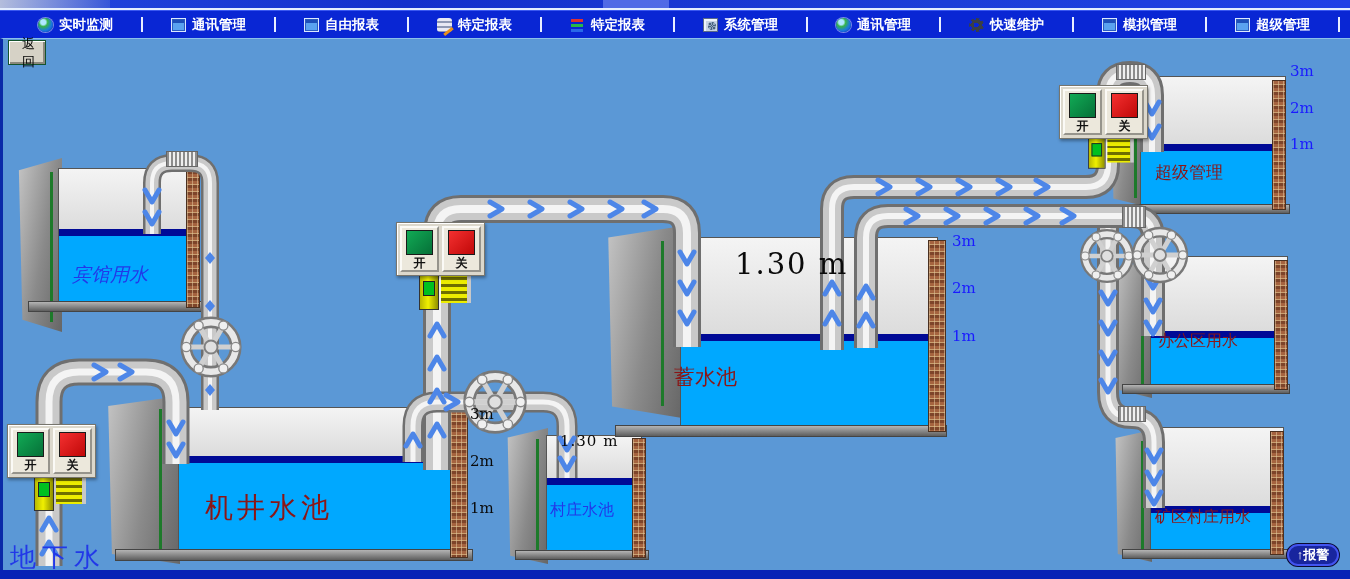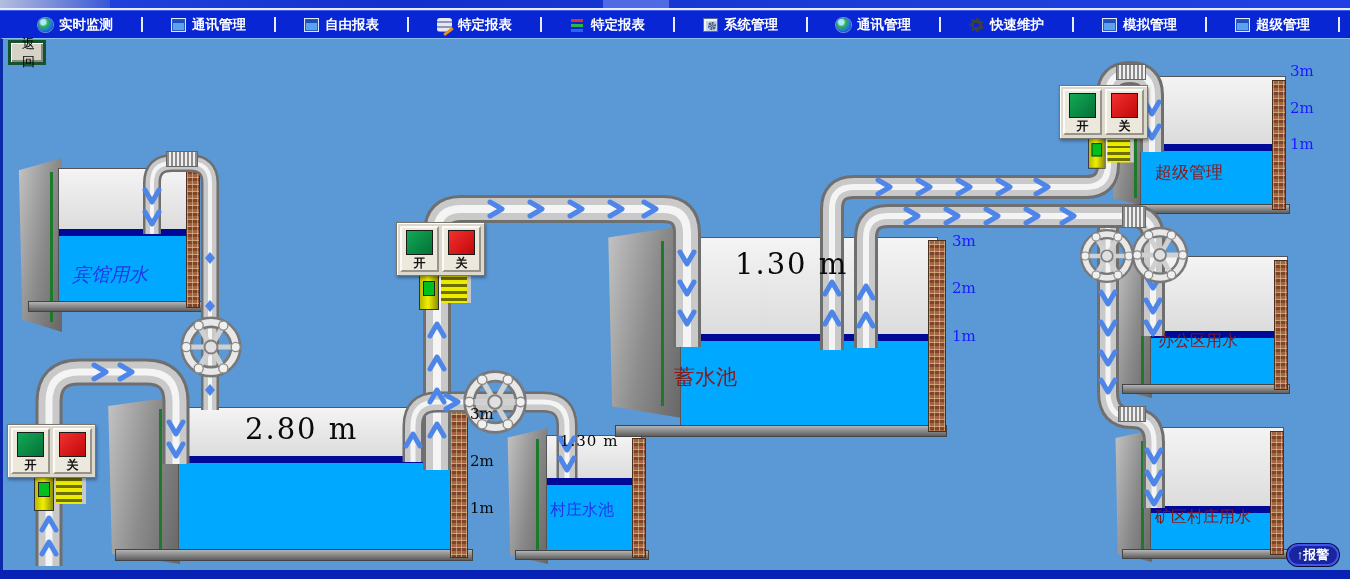--- a/index.html
+++ b/index.html
@@ -35,21 +35,21 @@
   .mi-gear{border-radius:50%;
            background:radial-gradient(circle,#0926d4 0 2.5px,#3a3f46 2.5px 5.5px,transparent 5.5px),
                       repeating-conic-gradient(#3a3f46 0 26deg,transparent 26deg 51.4deg);}
 
   
   .canvas{position:absolute;left:0;top:38px;width:1350px;height:532px;background:#5b98d6;
           border-left:3px solid #0a2aa8;box-sizing:border-box;border-top:1px solid #8cc0ea;}
   .bottombar{position:absolute;left:0;top:570px;width:1350px;height:9px;background:#0822b6;}
 
   .back-btn{position:absolute;left:8px;top:40px;width:38px;height:25px;background:#d6d2c6;
-            border:3px solid #14532d;box-shadow:inset 1px 1px 0 #fff,inset -2px -2px 0 #8a887c;
+            border:1px solid #14532d;box-shadow:inset 1px 1px 0 #fff,inset -2px -2px 0 #8a887c;
             font-size:13px;color:#000;display:flex;align-items:center;justify-content:center;cursor:pointer;z-index:60;padding-left:9px;}
   .alarm-btn{position:absolute;left:1287px;top:544px;width:52px;height:22px;border-radius:12px;
             background:#18259e;border:2px solid #4254f0;box-shadow:0 0 0 1px #0a0a30;
             color:#fff;font-size:13px;font-weight:bold;display:flex;align-items:center;justify-content:center;
             cursor:pointer;z-index:60;}
 
   
   .twall{position:absolute;background:linear-gradient(100deg,#c6c6c6,#8a8a8a 55%,#666);z-index:5;}
   .twall .greenline{position:absolute;left:72%;top:8%;width:3px;height:86%;background:#1d7a2a;}
   .tface{position:absolute;z-index:6;border:1px solid #555;box-sizing:border-box;
@@ -401,37 +401,38 @@
     </div>
   </div>
   <div class="pump" style="left:1088px;top:130px;transform:scale(.88);transform-origin:top left;">
     <div class="pump-body">
         <div class="pump-core"></div>
       </div>
       <div class="pump-fins"></div>
   </div>
 
   <div class="tlabel blue" style="left:72px;top:262px;font-size:19px;font-style:italic;">宾馆用水</div>
+  <div class="tlabel red" style="left:205px;top:489px;font-size:28px;letter-spacing:4px;">机井水池</div>
   <div class="tlabel blue" style="left:550px;top:500px;font-size:16px;">村庄水池</div>
   <div class="tlabel red" style="left:674px;top:340px;font-size:21px;margin-top:23px;">蓄水池</div>
   <div class="tlabel red" style="left:1155px;top:161px;font-size:17px;">超级管理</div>
   <div class="tlabel red" style="left:1158px;top:331px;font-size:16px;">办公区用水</div>
   <div class="tlabel red" style="left:1155px;top:507px;font-size:16px;">矿区村庄用水</div>
 
-  <div class="level" style="left:245px;top:412px;font-size:29px;">2.80 m</div>
   <div class="level" style="left:735px;top:247px;font-size:29px;">1.30 m</div>
   <div class="level" style="left:560px;top:432px;font-size:15px;letter-spacing:1px;">1.30 m</div>
 
   <span class="scale black" style="left:470px;top:407px;">3m</span>
   <span class="scale black" style="left:470px;top:454px;">2m</span>
   <span class="scale black" style="left:470px;top:501px;">1m</span>
   <span class="scale sblue" style="left:952px;top:234px;">3m</span>
   <span class="scale sblue" style="left:952px;top:281px;">2m</span>
   <span class="scale sblue" style="left:952px;top:329px;">1m</span>
   <span class="scale sblue" style="left:1290px;top:64px;">3m</span>
   <span class="scale sblue" style="left:1290px;top:101px;">2m</span>
   <span class="scale sblue" style="left:1290px;top:137px;">1m</span>
 
+  <div class="gw-label">地下水</div>
 
   <button class="alarm-btn">↑报警</button>
 
   <div class="bottombar"></div>
 </div>
 
 </body></html>

